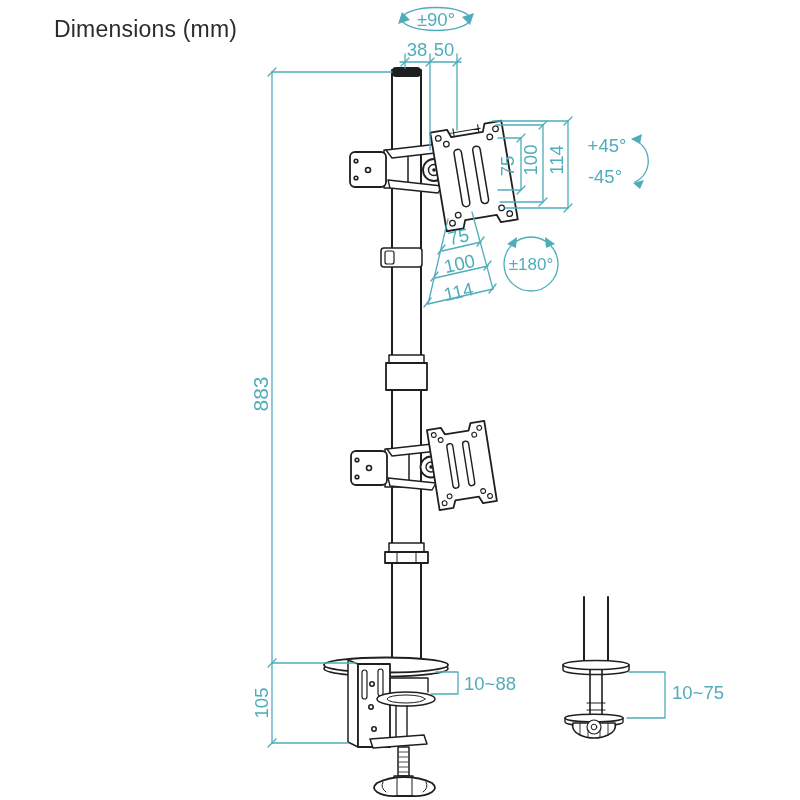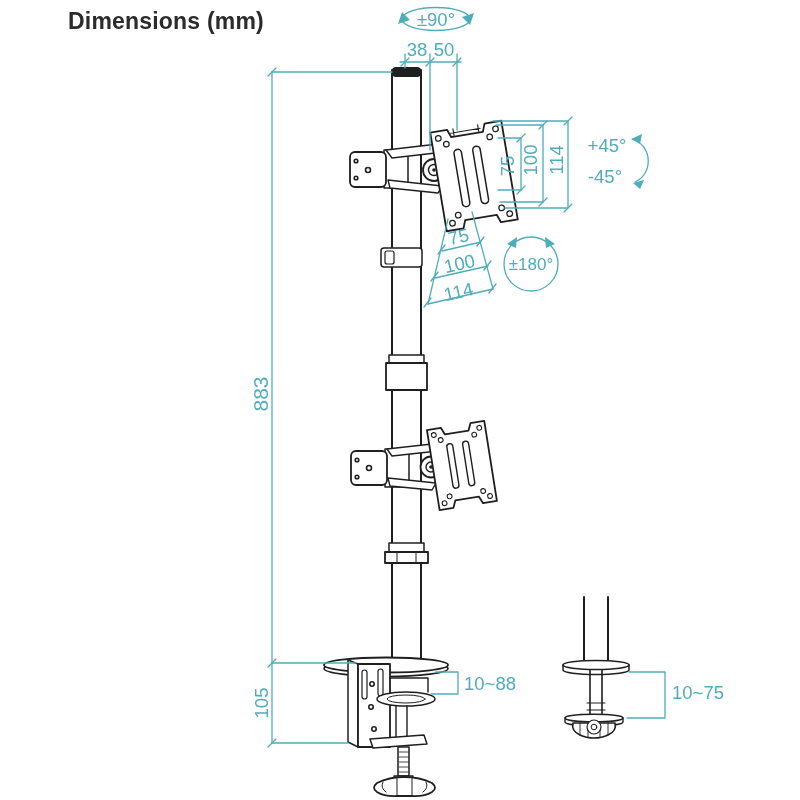--- a/index.html
+++ b/index.html
@@ -1,19 +1,19 @@
 <!DOCTYPE html>
 <html><head>
 <meta charset="utf-8">
 <style>
   html,body{margin:0;padding:0;background:#ffffff;}
   .canvas{position:relative;width:800px;height:800px;background:#ffffff;overflow:hidden;
           font-family:"Liberation Sans",sans-serif;}
-  .title{position:absolute;left:54px;top:8px;font-size:23px;font-weight:700;color:#2b2b2b;
-         letter-spacing:0.2px;margin-left:14px;}
+  .title{position:absolute;left:54px;top:16px;font-size:23px;font-weight:400;color:#2b2b2b;
+         letter-spacing:0.2px;}
   svg{position:absolute;left:0;top:0;}
   .art{stroke:#1f1f1f;fill:none;stroke-linecap:round;stroke-linejoin:round;}
   .art .w{fill:#ffffff;}
   .dim{stroke:#4fadbb;fill:none;stroke-width:1.3;stroke-linecap:round;}
   .dim text{fill:#4fadbb;stroke:none;font-family:"Liberation Sans",sans-serif;font-size:18.5px;}
   .dim .ah{fill:#4fadbb;stroke:none;}
   text.small{font-size:17px;}
   text.big{font-size:21px;}
 </style>
 </head>

